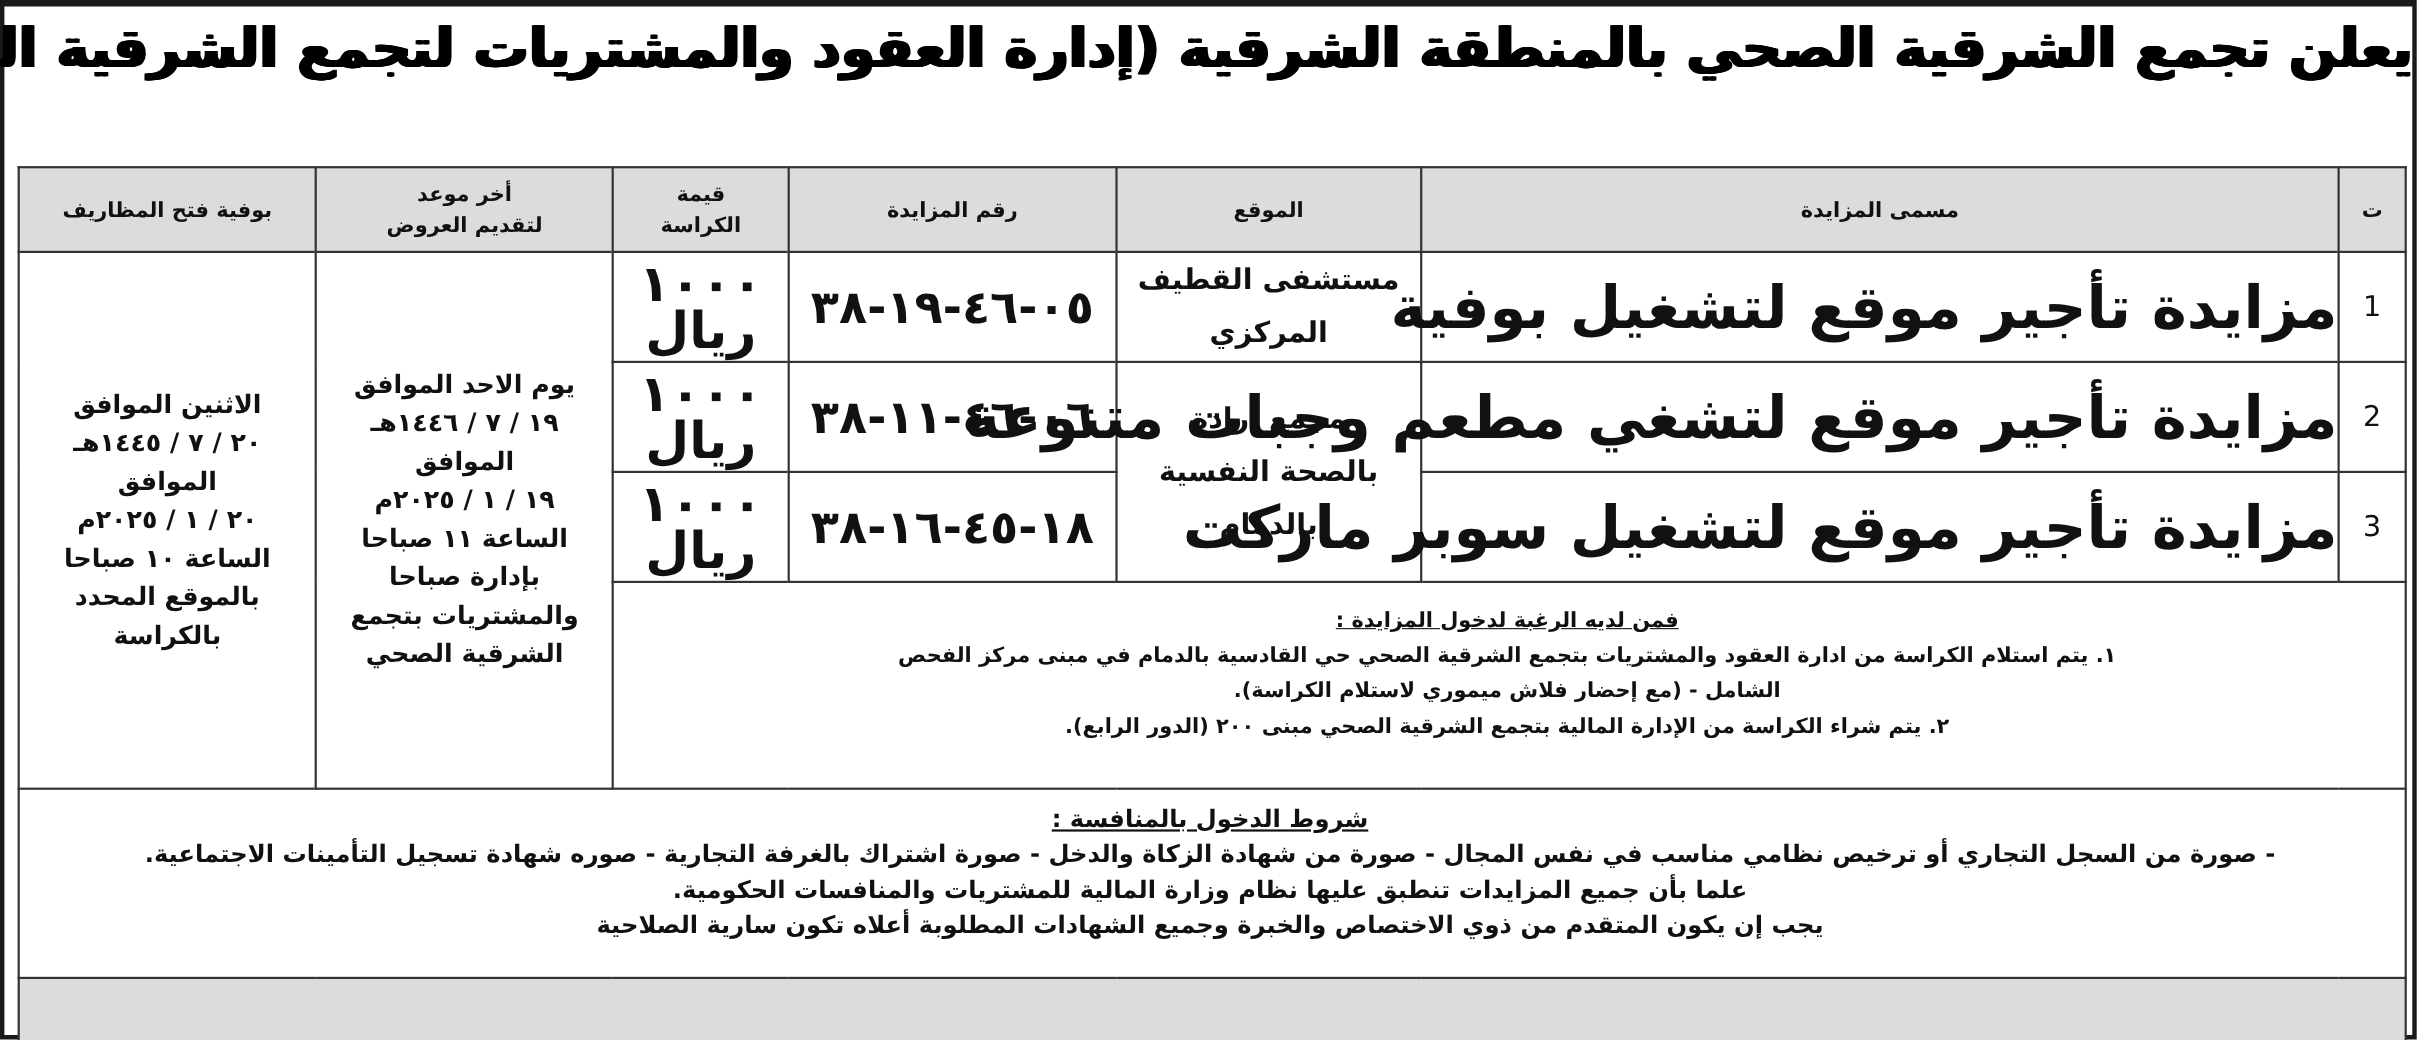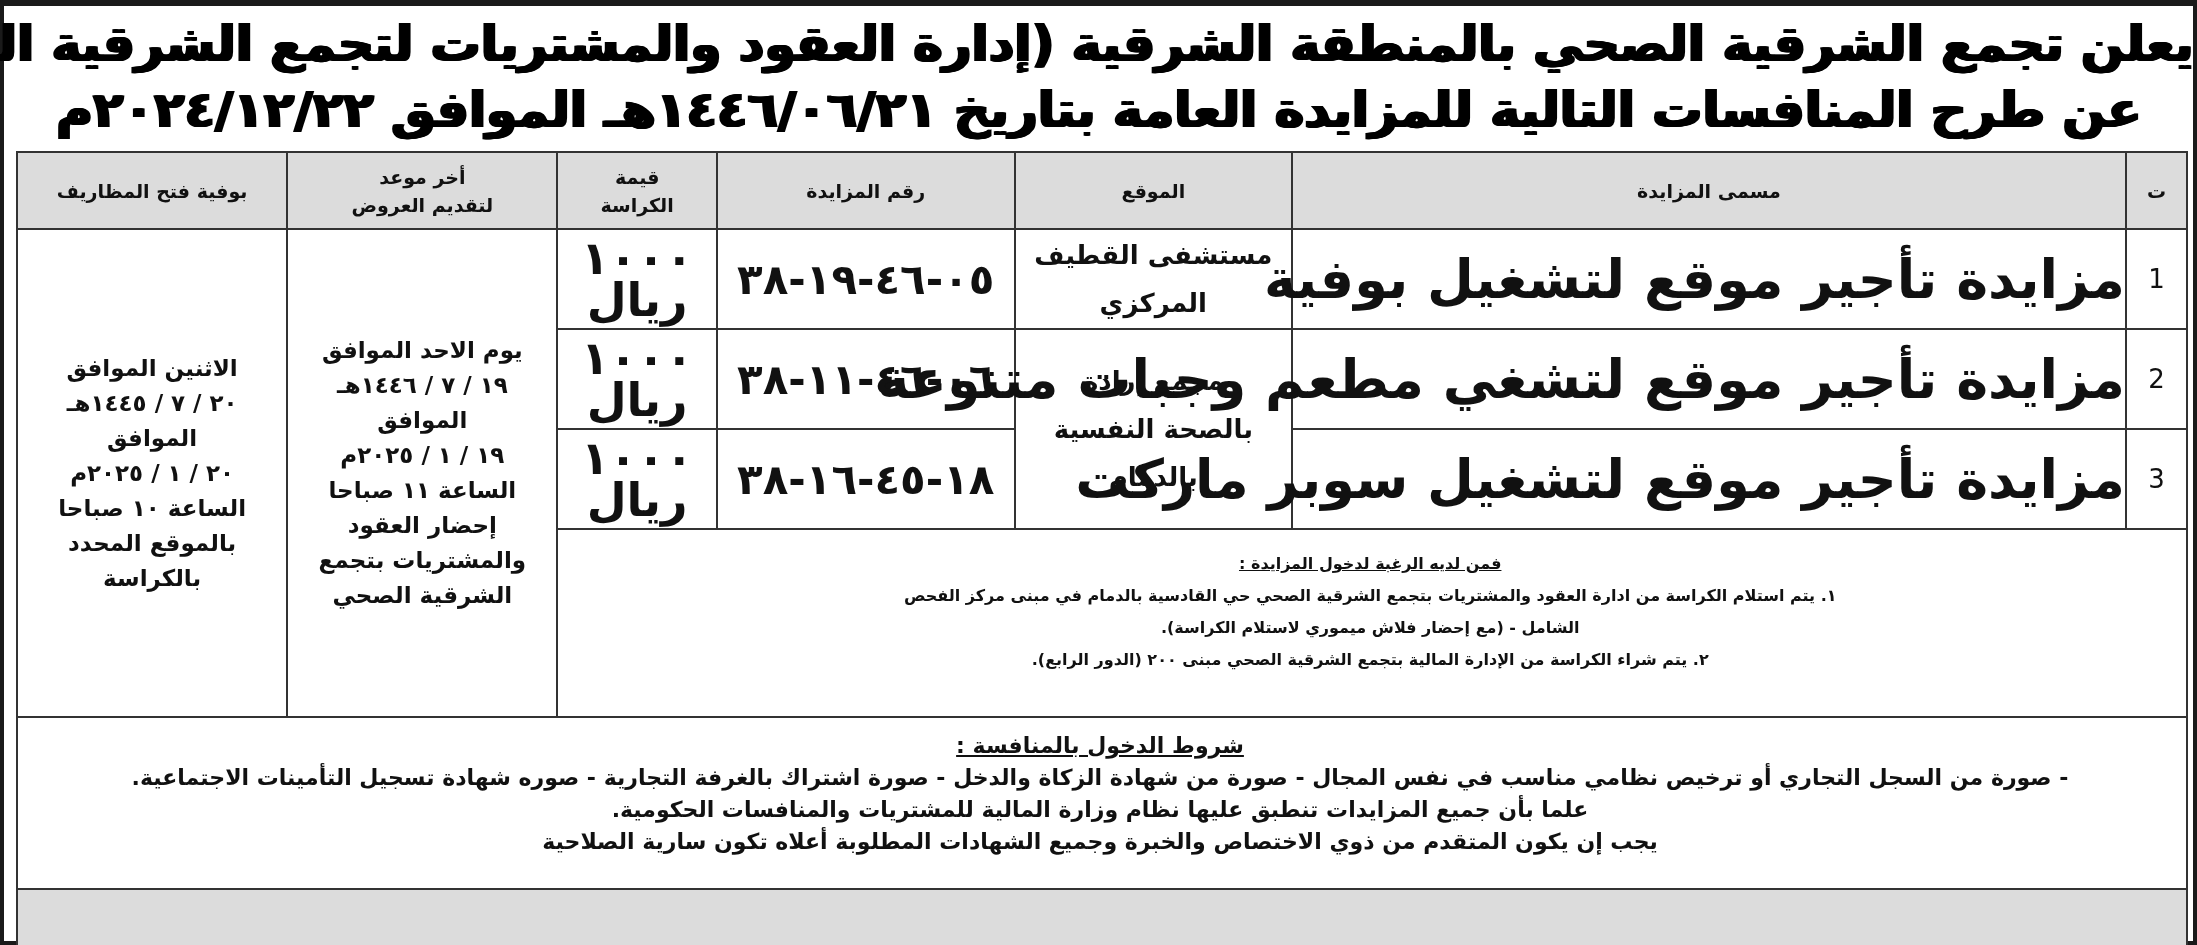--- a/index.html
+++ b/index.html
@@ -32,32 +32,31 @@
     background:#dcdcdc; font-weight:bold; font-size:19px; line-height:28px; height:75px;
   }
   .num { font-size:26px; font-weight:normal; }
   .name { font-size:54px; font-weight:900; white-space:nowrap; letter-spacing:-1px; }
   .loc { font-size:26px; font-weight:900; line-height:48px; }
   .code { font-size:42px; font-weight:900; direction:ltr; white-space:nowrap; }
   .price { font-size:46px; font-weight:900; line-height:42px; }
   .dates { font-size:23px; font-weight:bold; line-height:35px; padding:6px 8px; }
   .rowh { height:100px; }
 
-  .notes { text-align:left; vertical-align:top !important; padding:18px 14px 8px 10px !important; font-size:16px; line-height:32px; font-weight:bold; }
+  .notes { text-align:left; vertical-align:top !important; padding:18px 14px 8px 10px !important; font-size:19px; line-height:32px; font-weight:bold; }
   .notes .hdr { text-decoration:underline; font-weight:bold; }
   .cond { text-align:right; vertical-align:top !important; padding:12px 14px 8px 10px !important; font-size:22px; line-height:32px; font-weight:bold; }
   .cond .hdr { text-decoration:underline; }
   .footer-cell { background:#dcdcdc; height:58px; text-align:right !important; padding:0 14px !important; font-size:22px; font-weight:bold; white-space:nowrap; }
 </style>
 </head>
 <body>
 
 <div class="frame">
   <div class="title t1">يعلن تجمع الشرقية الصحي بالمنطقة الشرقية (إدارة العقود والمشتريات لتجمع الشرقية الصحي)</div>
-  <div class="title t2">عن طرح المنافسات التالية للمزايدة العامة بتاريخ ١٤٤٦/٠٦/٢١هـ الموافق ٢٠٢٤/١٢/٢٢م</div>
 
   <table class="grid">
     <colgroup>
       <col style="width:44px">
       <col style="width:602px">
       <col style="width:200px">
       <col style="width:215px">
       <col style="width:115px">
       <col style="width:195px">
       <col style="width:195px">
@@ -90,21 +89,21 @@
       <td class="price">
         <div>١٠٠٠</div>
         <div>ريال</div>
       </td>
       <td class="dates" rowspan="4">
         <div>يوم الاحد الموافق</div>
         <div>١٩ / ٧ / ١٤٤٦هـ</div>
         <div>الموافق</div>
         <div>١٩ / ١ / ٢٠٢٥م</div>
         <div>الساعة ١١ صباحا</div>
-        <div>إحضار العقود</div>
+        <div>بإدارة صباحا</div>
         <div>والمشتريات بتجمع</div>
         <div>الشرقية الصحي</div>
       </td>
       <td class="dates" rowspan="4">
         <div>الاثنين الموافق</div>
         <div>٢٠ / ٧ / ١٤٤٥هـ</div>
         <div>الموافق</div>
         <div>٢٠ / ١ / ٢٠٢٥م</div>
         <div>الساعة ١٠ صباحا</div>
         <div>بالموقع المحدد</div>

